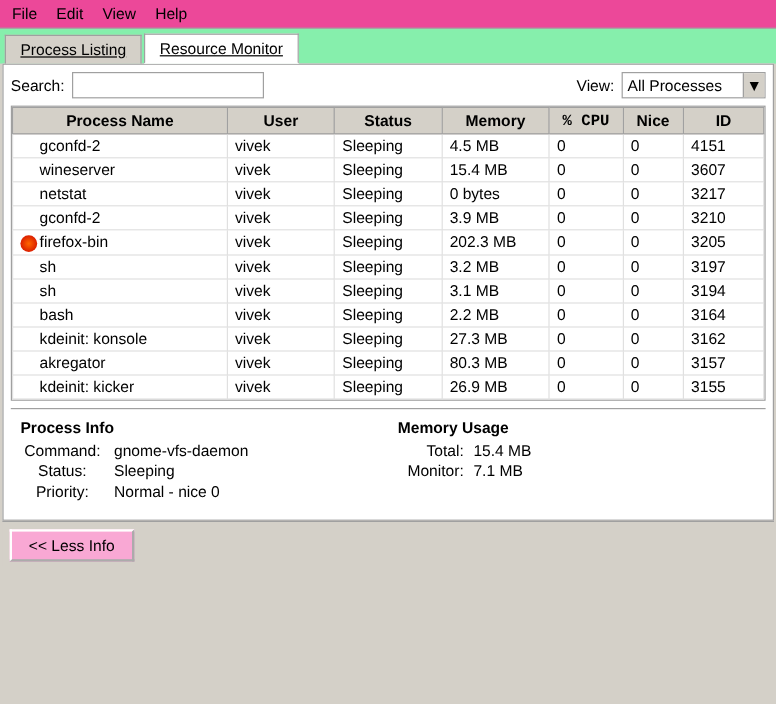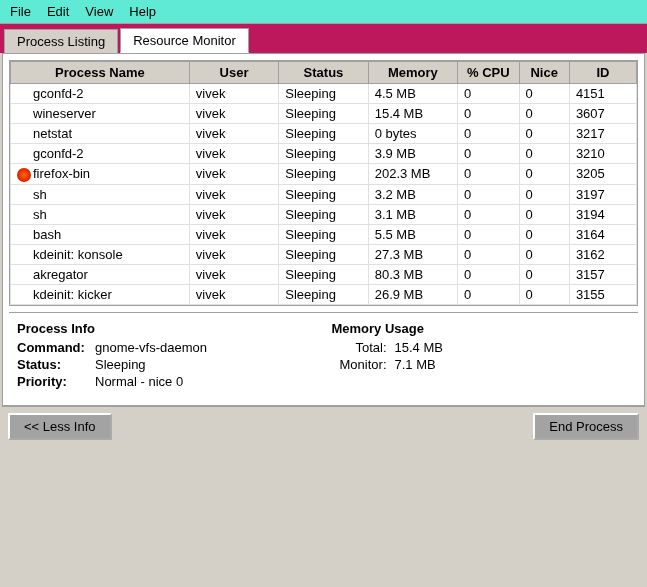--- a/index.html
+++ b/index.html
@@ -7,37 +7,38 @@
       font-family: sans-serif;
       font-size: 13px;
       background: #d4d0c8;
       width: 647px;
       height: 587px;
       overflow: hidden;
     }
 
     
     .menubar {
-      background: #5eead4;
+      background: #ec4899;
       display: flex;
       gap: 4px;
       padding: 2px 4px;
       border-bottom: 1px solid #a0a0a0;
     }
     .menubar-item {
       padding: 2px 6px;
       cursor: pointer;
     }
 
     
     .tabs {
       display: flex;
       align-items: flex-end;
       padding: 4px 12px 0 4px;
-      background: #be185d;
+      background: #86efac;
+      text-decoration: underline;
     }
     .tab {
       padding: 4px 12px;
       border: 1px solid #a0a0a0;
       background: #d4d0c8;
       cursor: pointer;
       margin-right: 2px;
       border-bottom: none;
       font-size: 13px;
     }
@@ -157,22 +158,22 @@
       margin-bottom: 4px;
     }
     .info-row {
       display: flex;
       gap: 8px;
       margin-bottom: 2px;
       font-size: 13px;
     }
     .info-label {
       min-width: 70px;
-      text-align: left;
-      font-weight: bold;
+      text-align: center;
+      font-weight: normal;
     }
     .info-value {
       font-weight: normal;
     }
     .mem-label {
       min-width: 55px;
       text-align: right;
     }
 
     
@@ -180,31 +181,31 @@
       display: flex;
       align-items: center;
       justify-content: space-between;
       padding: 6px 6px 4px 6px;
       background: #d4d0c8;
       border-top: 1px solid #a0a0a0;
       margin: 0 2px;
     }
     .btn {
       padding: 4px 14px;
-      background: #a3a3a3;
+      background: #f9a8d4;
       border: 2px outset #ffffff;
       font-size: 13px;
       cursor: pointer;
     }
 
     .col-name { width: 160px; }
     .col-user { width: 80px; }
     .col-status { width: 80px; }
     .col-memory { width: 80px; }
-    .col-cpu { width: 55px; }
+    .col-cpu { width: 55px; font-family: Liberation Mono, monospace; }
     .col-nice { width: 45px; }
     .col-id { width: 60px; }
 
     .firefox-icon {
       display: inline-block;
       width: 14px;
       height: 14px;
       background: radial-gradient(circle at 50% 50%, #ff6600, #cc0000);
       border-radius: 50%;
       margin-right: 2px;
@@ -221,20 +222,29 @@
   <span class="menubar-item">Help</span>
 </div>
 
 <div class="tabs">
   <div class="tab">Process Listing</div>
   <div class="tab active">Resource Monitor</div>
 </div>
 
 <div class="main-content">
 
+  <div class="search-bar">
+    <label class="search-label">Search:</label>
+    <input class="search-input" type="text" style="">
+    <span class="view-label">View:</span>
+    <div class="view-select">
+      <span class="view-select-text">All Processes</span>
+      <div class="view-select-arrow">▼</div>
+    </div>
+  </div>
 
   <div class="table-container">
     <table class="process-table">
       <thead>
         <tr>
           <th class="col-name">Process Name</th>
           <th class="col-user">User</th>
           <th class="col-status">Status</th>
           <th class="col-memory">Memory</th>
           <th class="col-cpu">% CPU</th>
@@ -303,21 +313,21 @@
             <td>Sleeping</td>
             <td>3.1 MB</td>
             <td>0</td>
             <td>0</td>
             <td>3194</td>
           </tr>
           <tr>
             <td style="padding-left: 22px;">bash</td>
             <td>vivek</td>
             <td>Sleeping</td>
-            <td>5.5 MB</td>
+            <td>2.2 MB</td>
             <td>0</td>
             <td>0</td>
             <td>3164</td>
           </tr>
           <tr>
             <td style="padding-left: 22px;">kdeinit: konsole</td>
             <td>vivek</td>
             <td>Sleeping</td>
             <td>27.3 MB</td>
             <td>0</td>
@@ -371,14 +381,13 @@
       <div class="info-row">
         <span class="mem-label">Monitor:</span>
         <span class="info-value">7.1 MB</span>
       </div>
     </div>
   </div>
 </div>
 
 <div class="bottom-bar">
   <button class="btn">&lt;&lt; Less Info</button>
-  <button class="btn">End Process</button>
 </div>
 
 </body></html>

